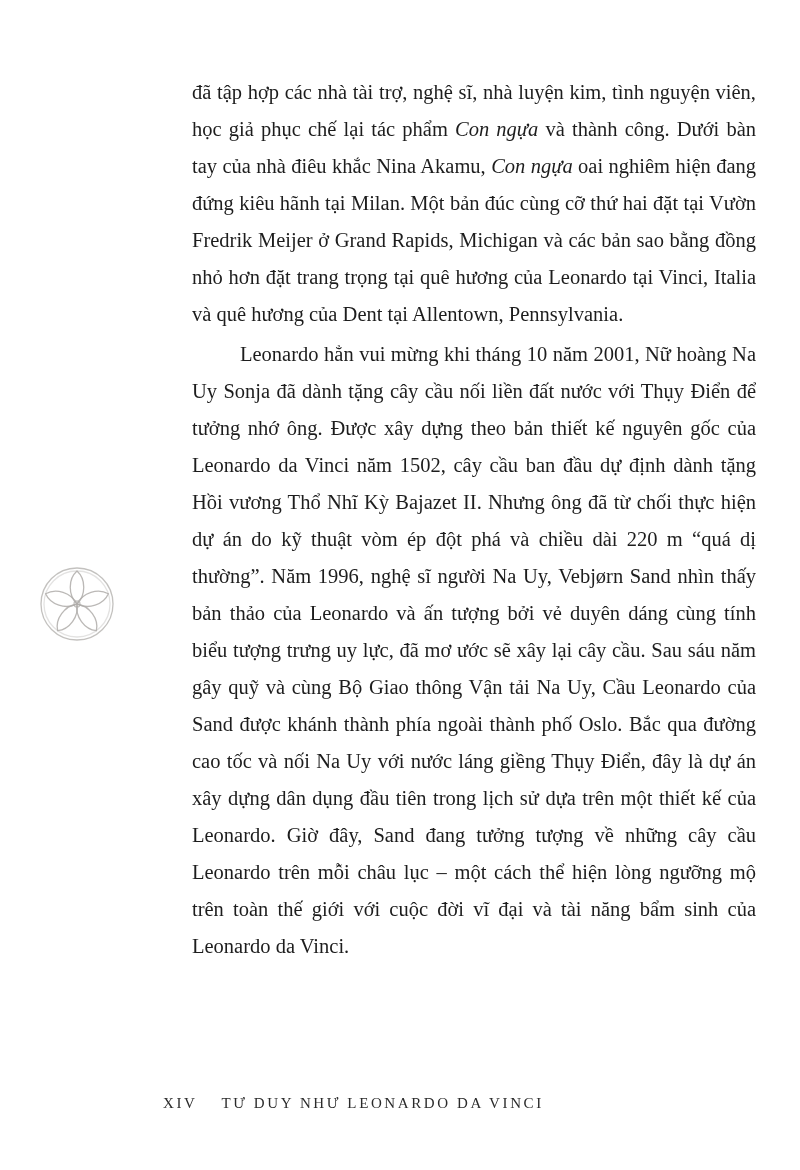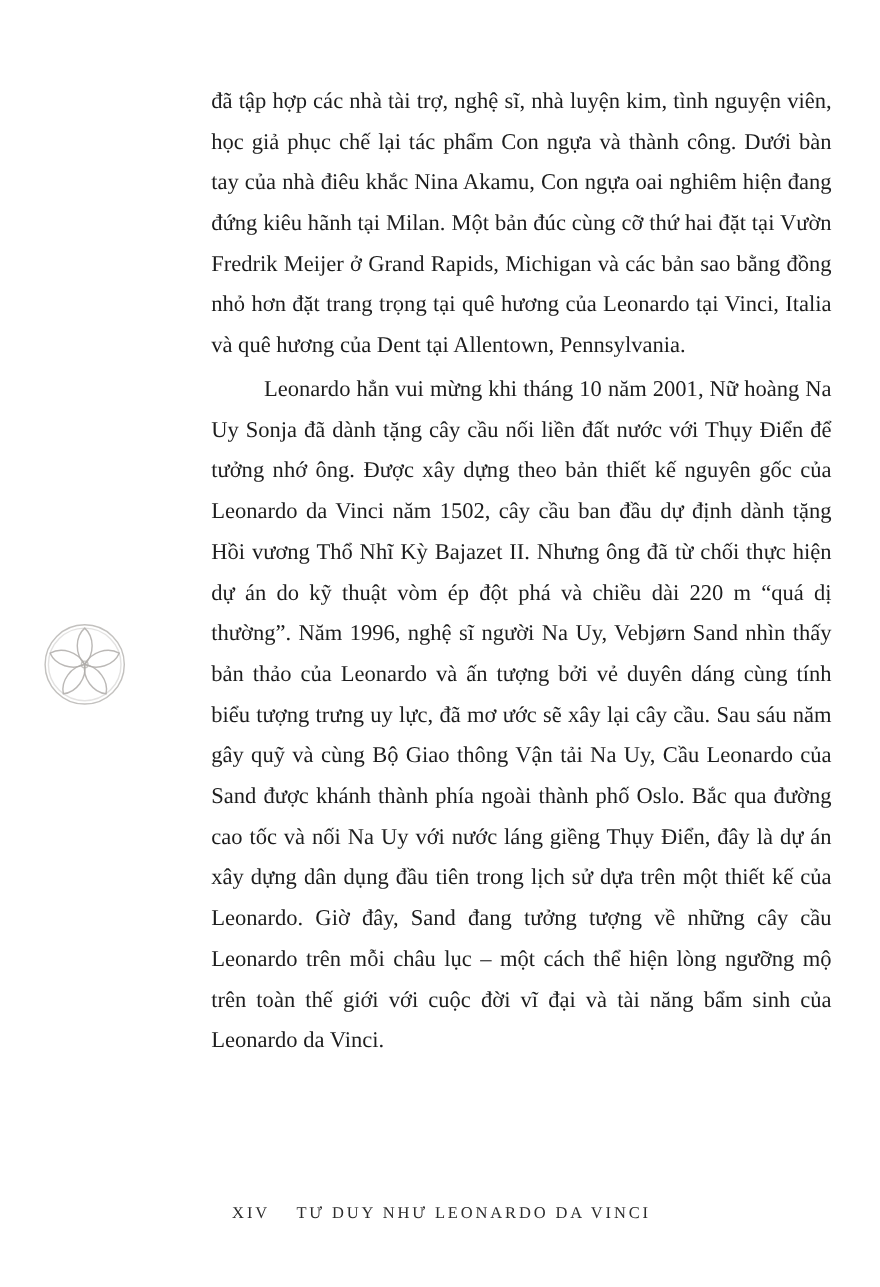--- a/index.html
+++ b/index.html
@@ -23,39 +23,39 @@
     width: 564px;
     font-size: 20.5px;
     line-height: 37px;
     text-align: justify;
   }
   .text-block p { margin: 0; }
   .text-block p.indented {
     margin-top: 3px;
     text-indent: 48px;
   }
-  .italic { }
+  .italic { font-style: italic; }
   .ornament {
     position: absolute;
     left: 38px;
     top: 565px;
     width: 78px;
     height: 78px;
     opacity: 0.8;
   }
   .footer {
     position: absolute;
     left: 163px;
     top: 1095px;
     font-size: 15px;
     letter-spacing: 2.6px;
     color: #2b2b2b;
     white-space: nowrap;
   }
-  .footer .page-number { margin-right: 24px; margin-left: 48px; }
+  .footer .page-number { margin-right: 24px; }
 </style>
 </head>
 <body>
 
 <div class="page">
 
   <div class="ornament">
     <svg viewBox="0 0 78 78" width="78" height="78" xmlns="http://www.w3.org/2000/svg">
       <g fill="none" stroke="#9b9894" stroke-width="1.3">
         <circle cx="39" cy="39" r="36" stroke-opacity="0.75"></circle>

